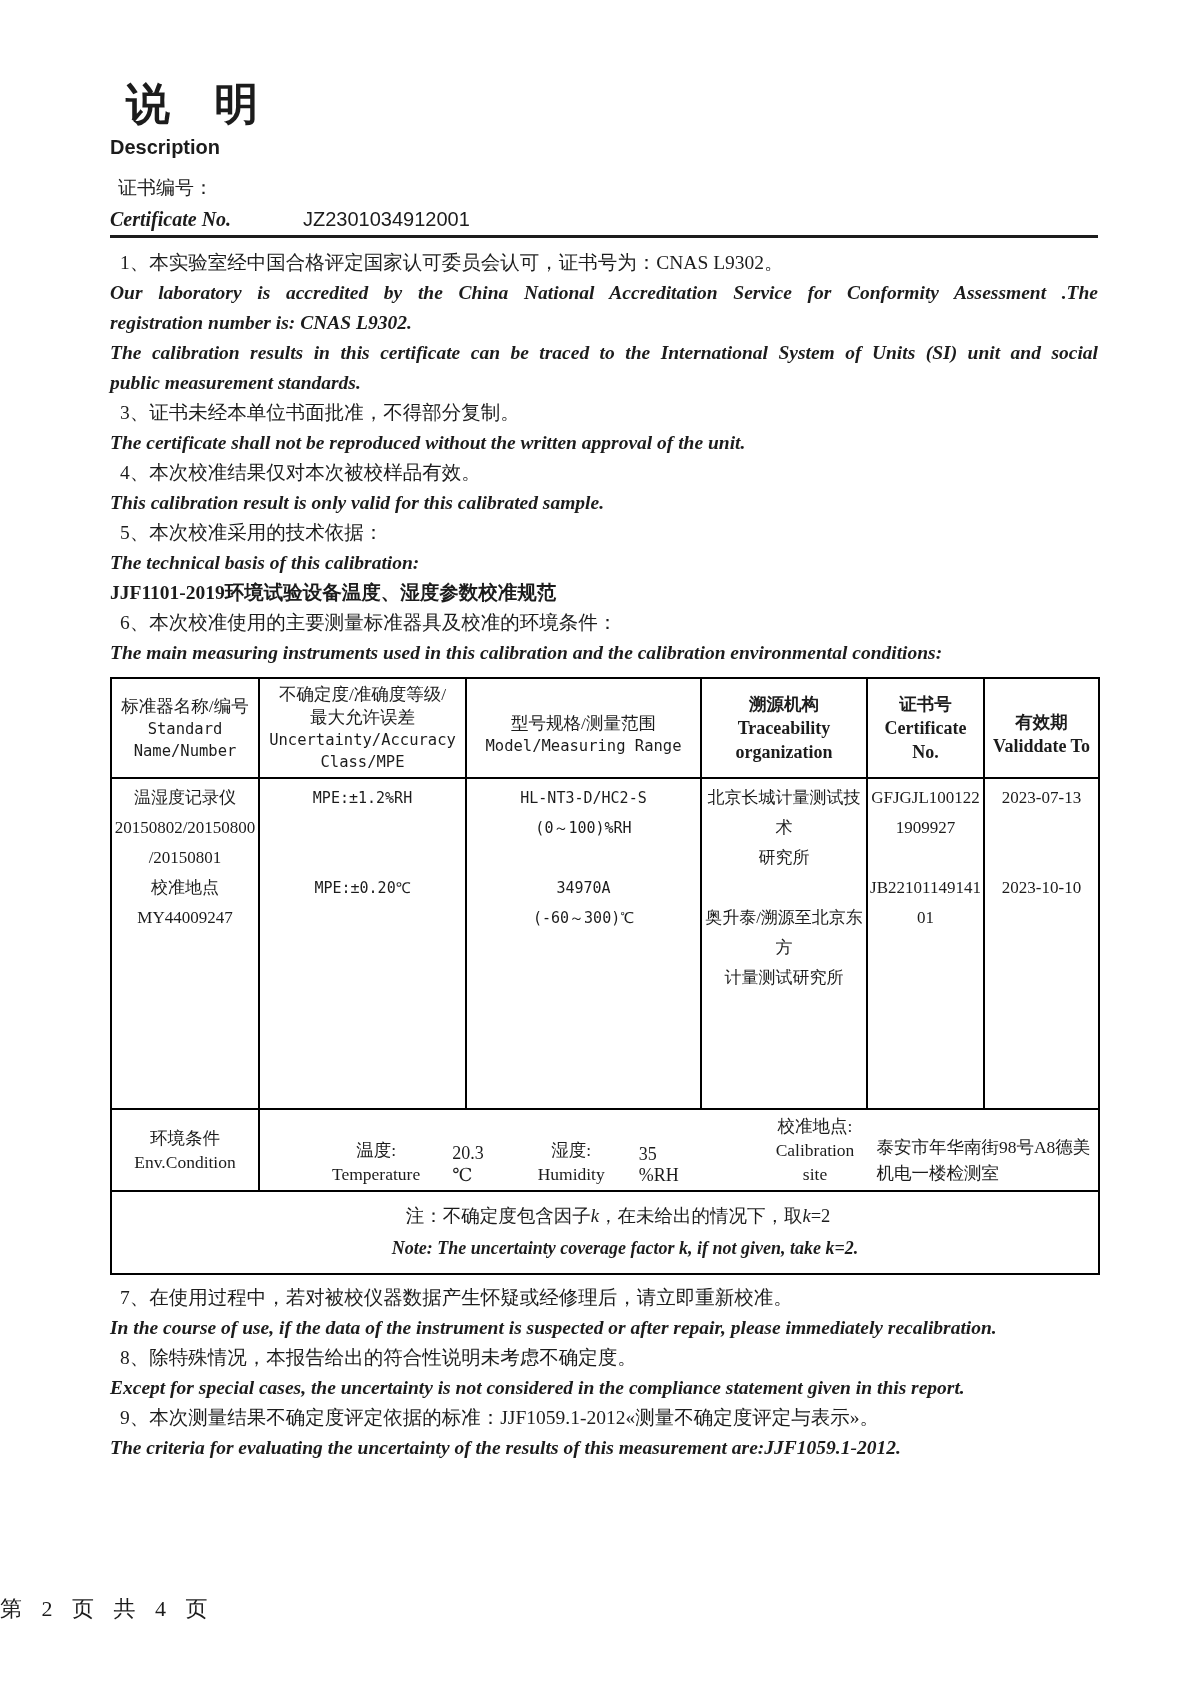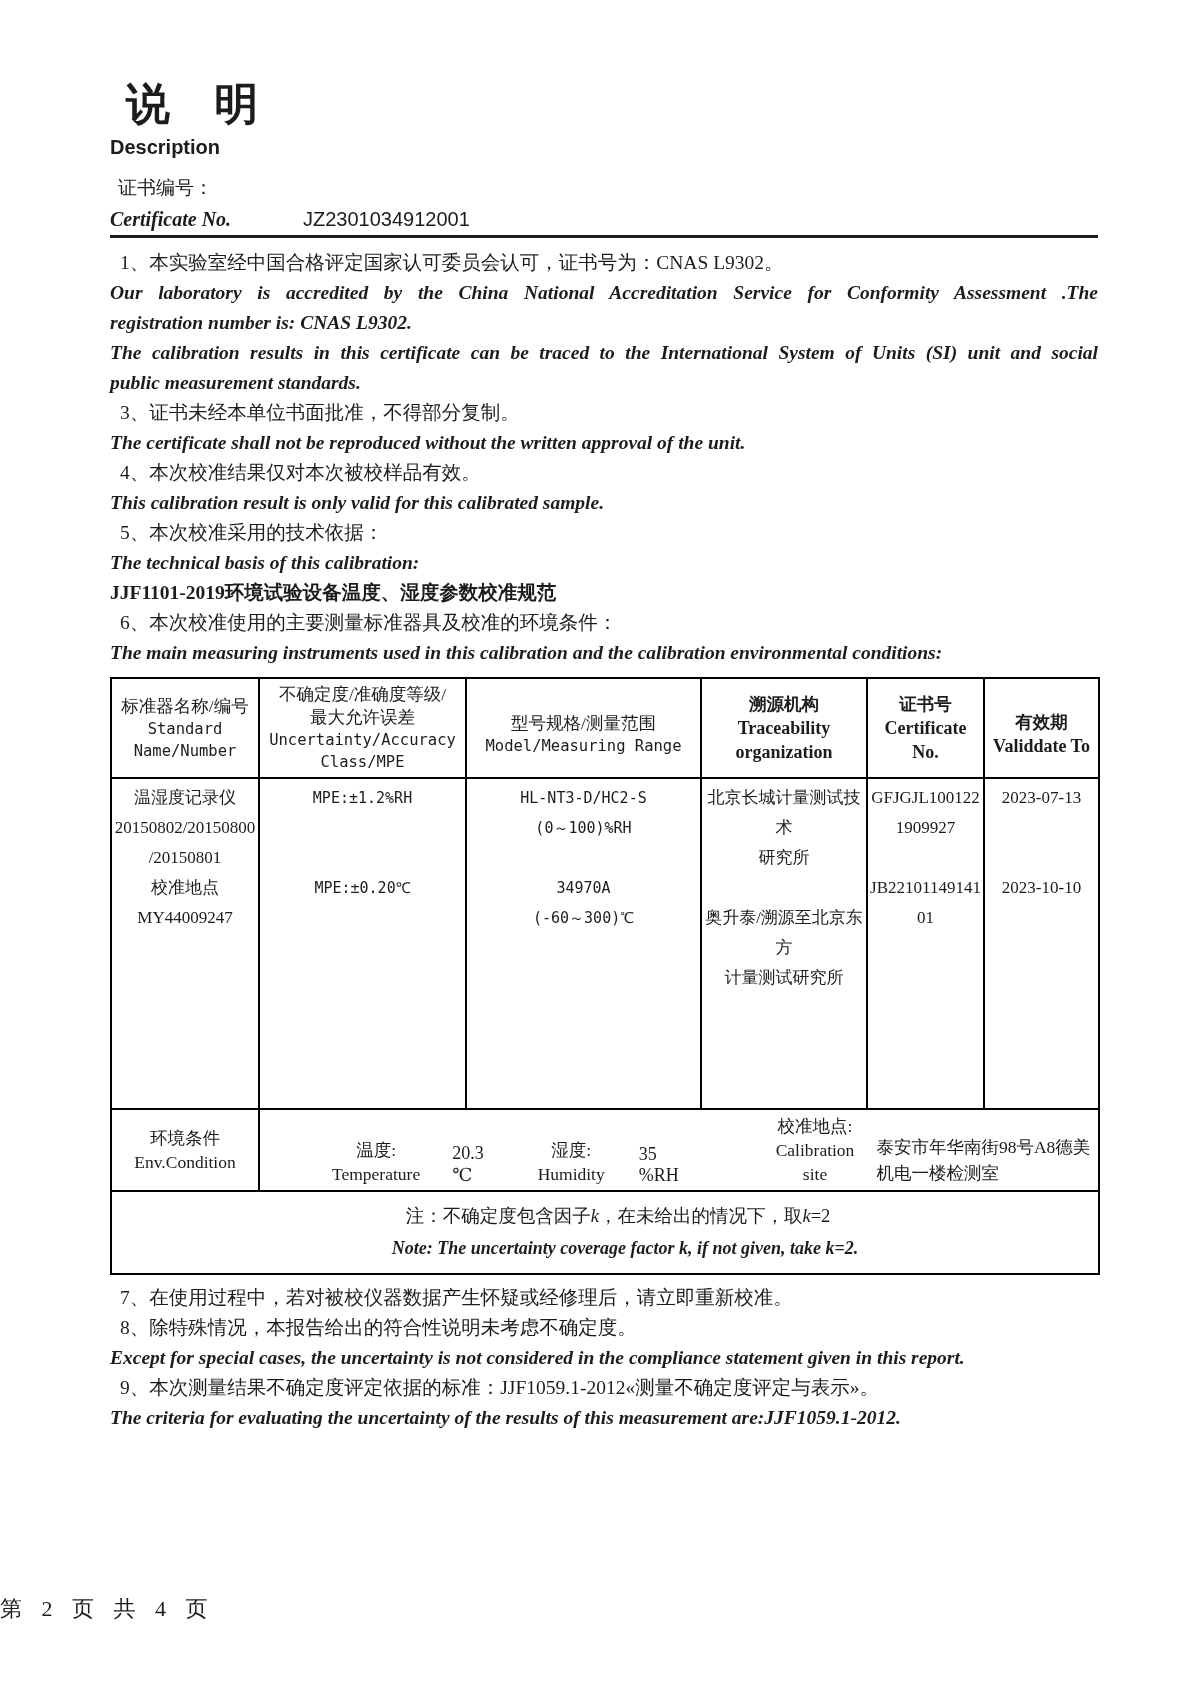--- a/index.html
+++ b/index.html
@@ -235,20 +235,21 @@
       <td class="notecell" colspan="6">
         <div class="note-zh"><span>注：不确定度包含因子</span><span class="kvar">k</span><span>，在未给出的情况下，取</span><span class="kvar">k</span><span>=2</span></div>
         <div class="note-en" style="padding-left:14px">Note: The uncertainty coverage factor k, if not given, take k=2.</div>
       </td>
     </tr>
   </tbody>
     </table>
 
   <div class="clauses" style="margin-top:8px">
     <div class="zh-line">7、在使用过程中，若对被校仪器数据产生怀疑或经修理后，请立即重新校准。</div>
+    <div class="en-line">In the course of use, if the data of the instrument is suspected or after repair, please immediately recalibration.</div>
     <div class="zh-line">8、除特殊情况，本报告给出的符合性说明未考虑不确定度。</div>
     <div class="en-line">Except for special cases, the uncertainty is not considered in the compliance statement given in this report.</div>
     <div class="zh-line">9、本次测量结果不确定度评定依据的标准：JJF1059.1-2012«测量不确定度评定与表示»。</div>
     <div class="en-line">The criteria for evaluating the uncertainty of the results of this measurement are:JJF1059.1-2012.</div>
   </div>
 
 </div>
 
 <div class="footer">第 2 页  共 4 页</div>
 

